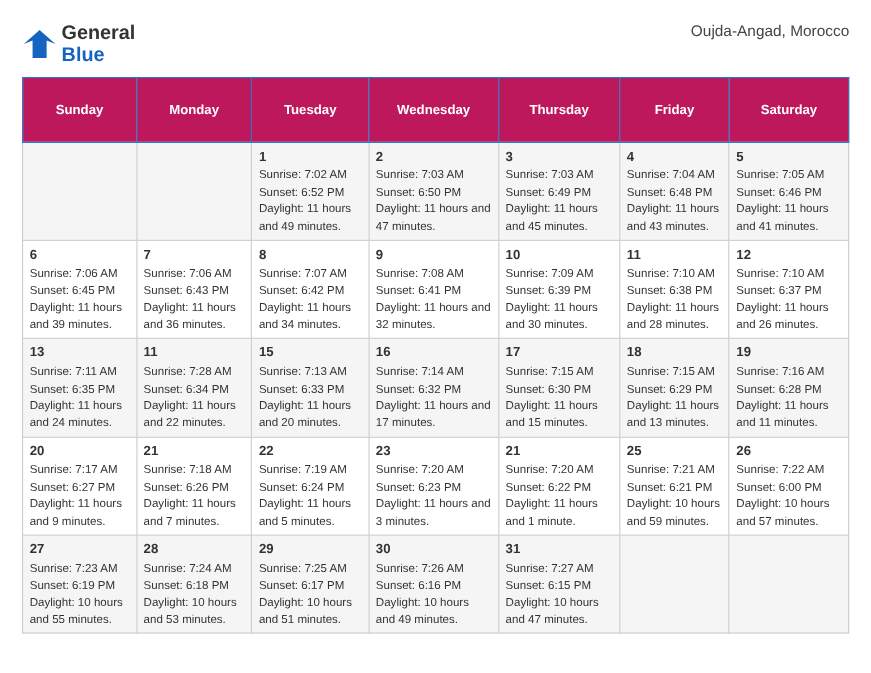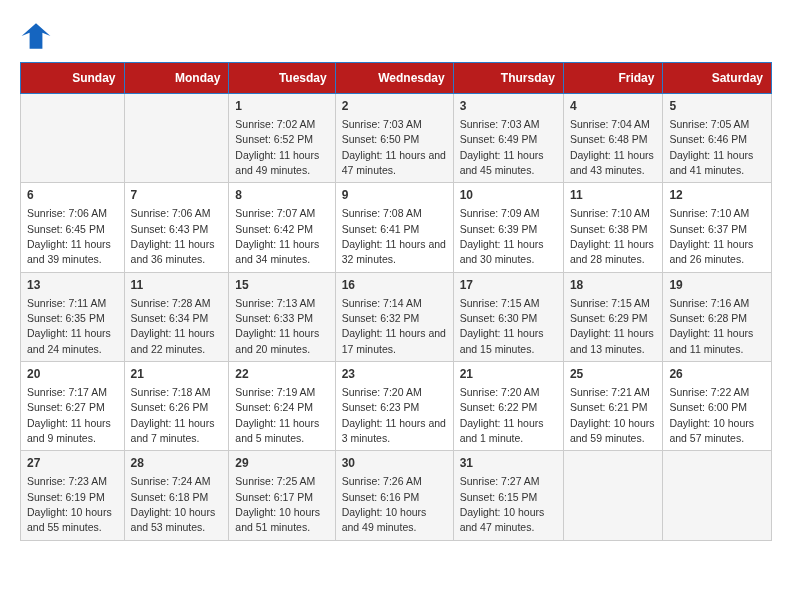--- a/index.html
+++ b/index.html
@@ -44,24 +44,24 @@
     .subtitle {
       font-size: 14px;
       color: #444;
     }
     table {
       width: 100%;
       border-collapse: collapse;
       font-size: 11px;
     }
     thead tr th {
-      background-color: #b91c1c;
+      background-color: #be185d;
       color: #fff;
-      text-align: right;
-      padding: 8px 8px;
+      text-align: center;
+      padding: 22px 8px;
       font-size: 12px;
       font-weight: bold;
       border: 1px solid #2979C8;
     }
     tbody tr td {
       border: 1px solid #ccc;
       vertical-align: top;
       padding: 4px 6px;
       min-height: 80px;
       height: 88px;
@@ -90,22 +90,27 @@
   </style>
 </head>
 <body>
 
 <div class="header">
   <div class="logo">
     <svg class="logo-icon" viewBox="0 0 40 40">
 
       <polygon points="20,4 38,20 28,16 28,36 12,36 12,16 2,20" fill="#1565C0"></polygon>
     </svg>
+    <div class="logo-text">
+      <div>General</div>
+      <div class="logo-blue">Blue</div>
+    </div>
   </div>
   <div class="title-block">
+    <div class="subtitle">Oujda-Angad, Morocco</div>
   </div>
 </div>
 
 <table>
   <thead>
     <tr>
     <th>Sunday</th>
         <th>Monday</th>
         <th>Tuesday</th>
         <th>Wednesday</th>

